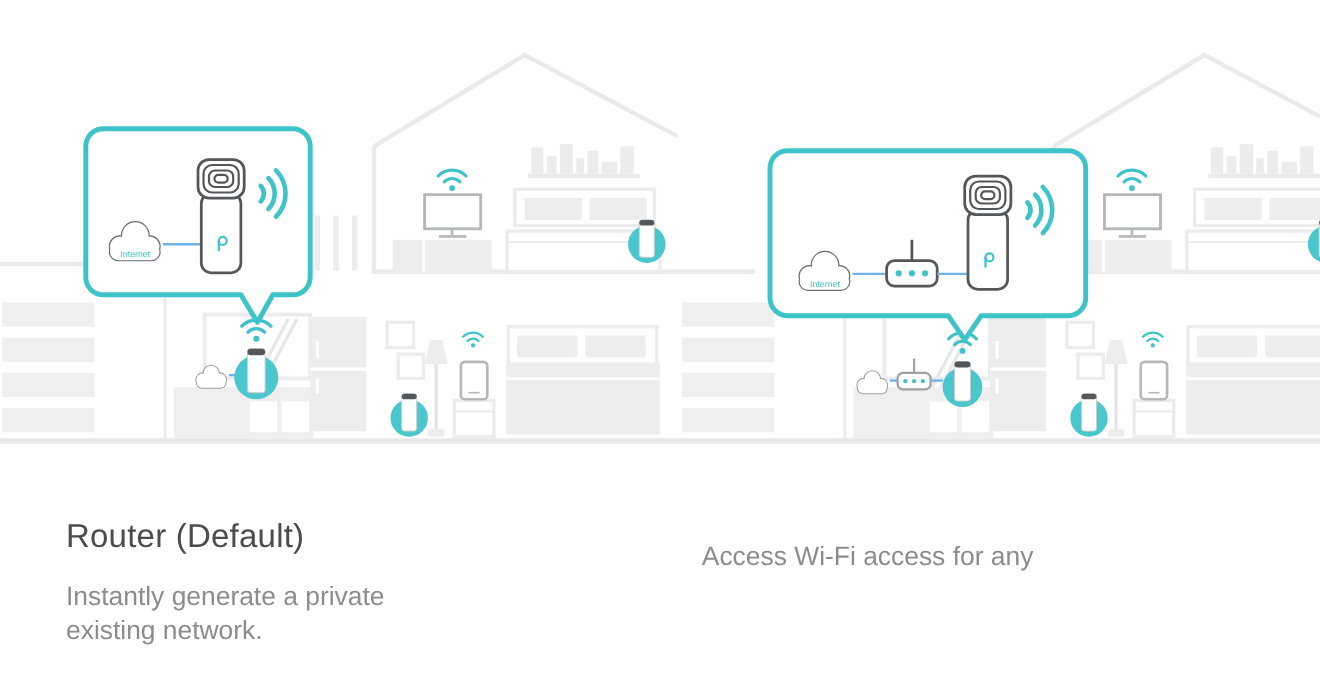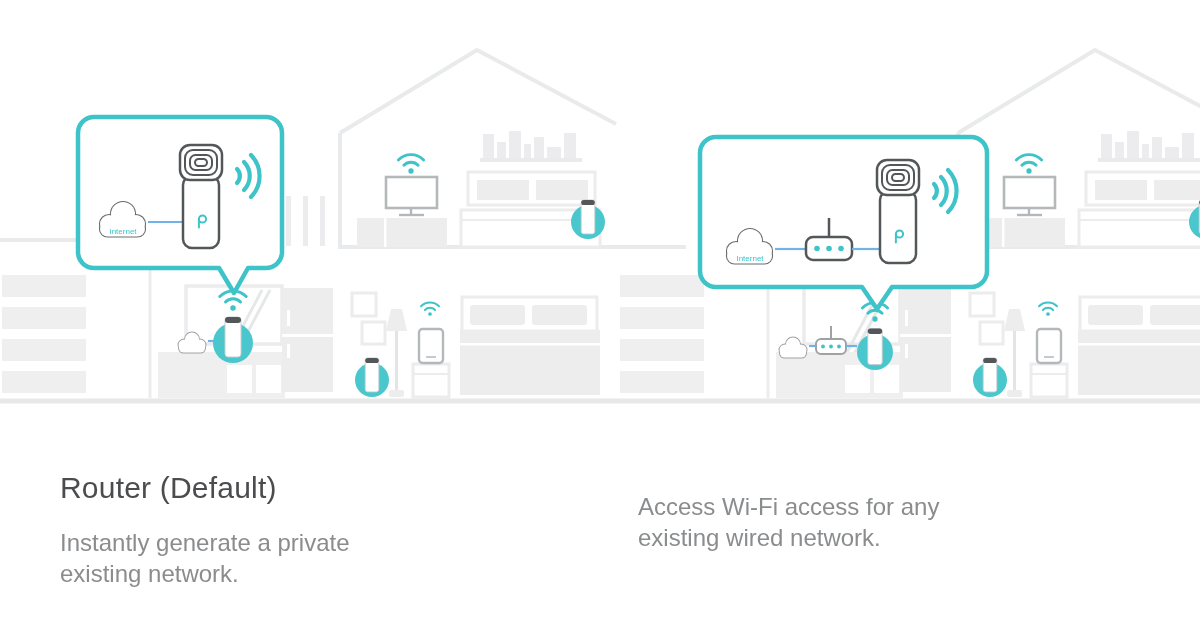--- a/index.html
+++ b/index.html
@@ -235,18 +235,17 @@
         <div>Instantly generate a private</div>
         <div>existing network.</div>
       </div>
     </div>
   </div>
 
   <div class="mode-card right">
     <div class="mode-text">
       <div class="mode-desc">
         <div>Access Wi-Fi access for any</div>
-        <div>existing wired network.</div>
       </div>
     </div>
   </div>
 
 </div>
 
 </body></html>

